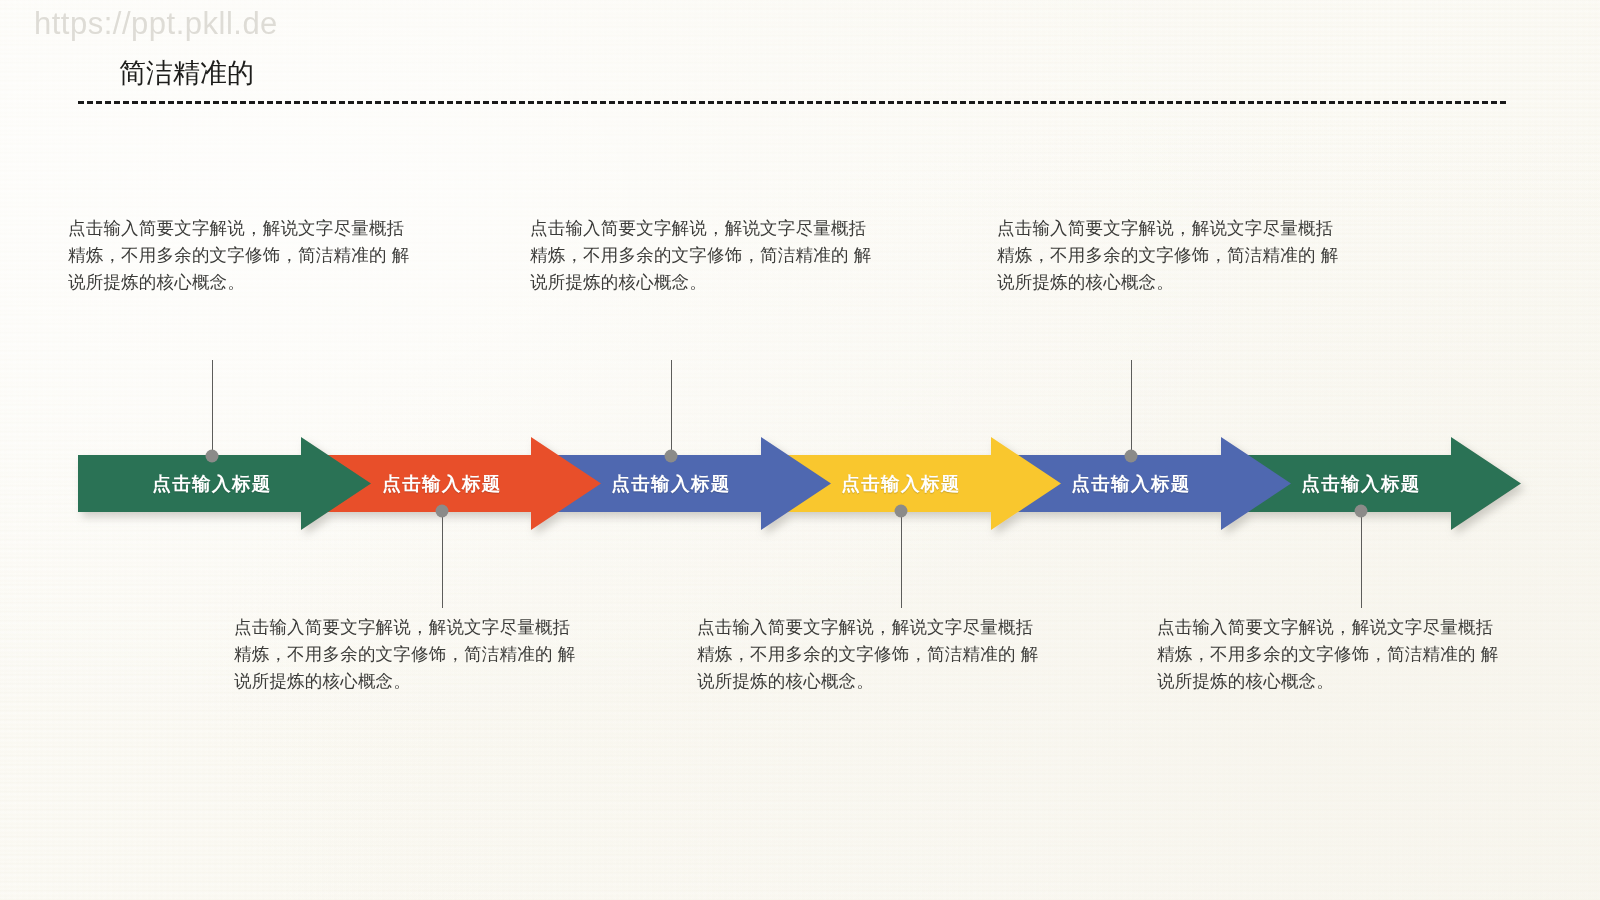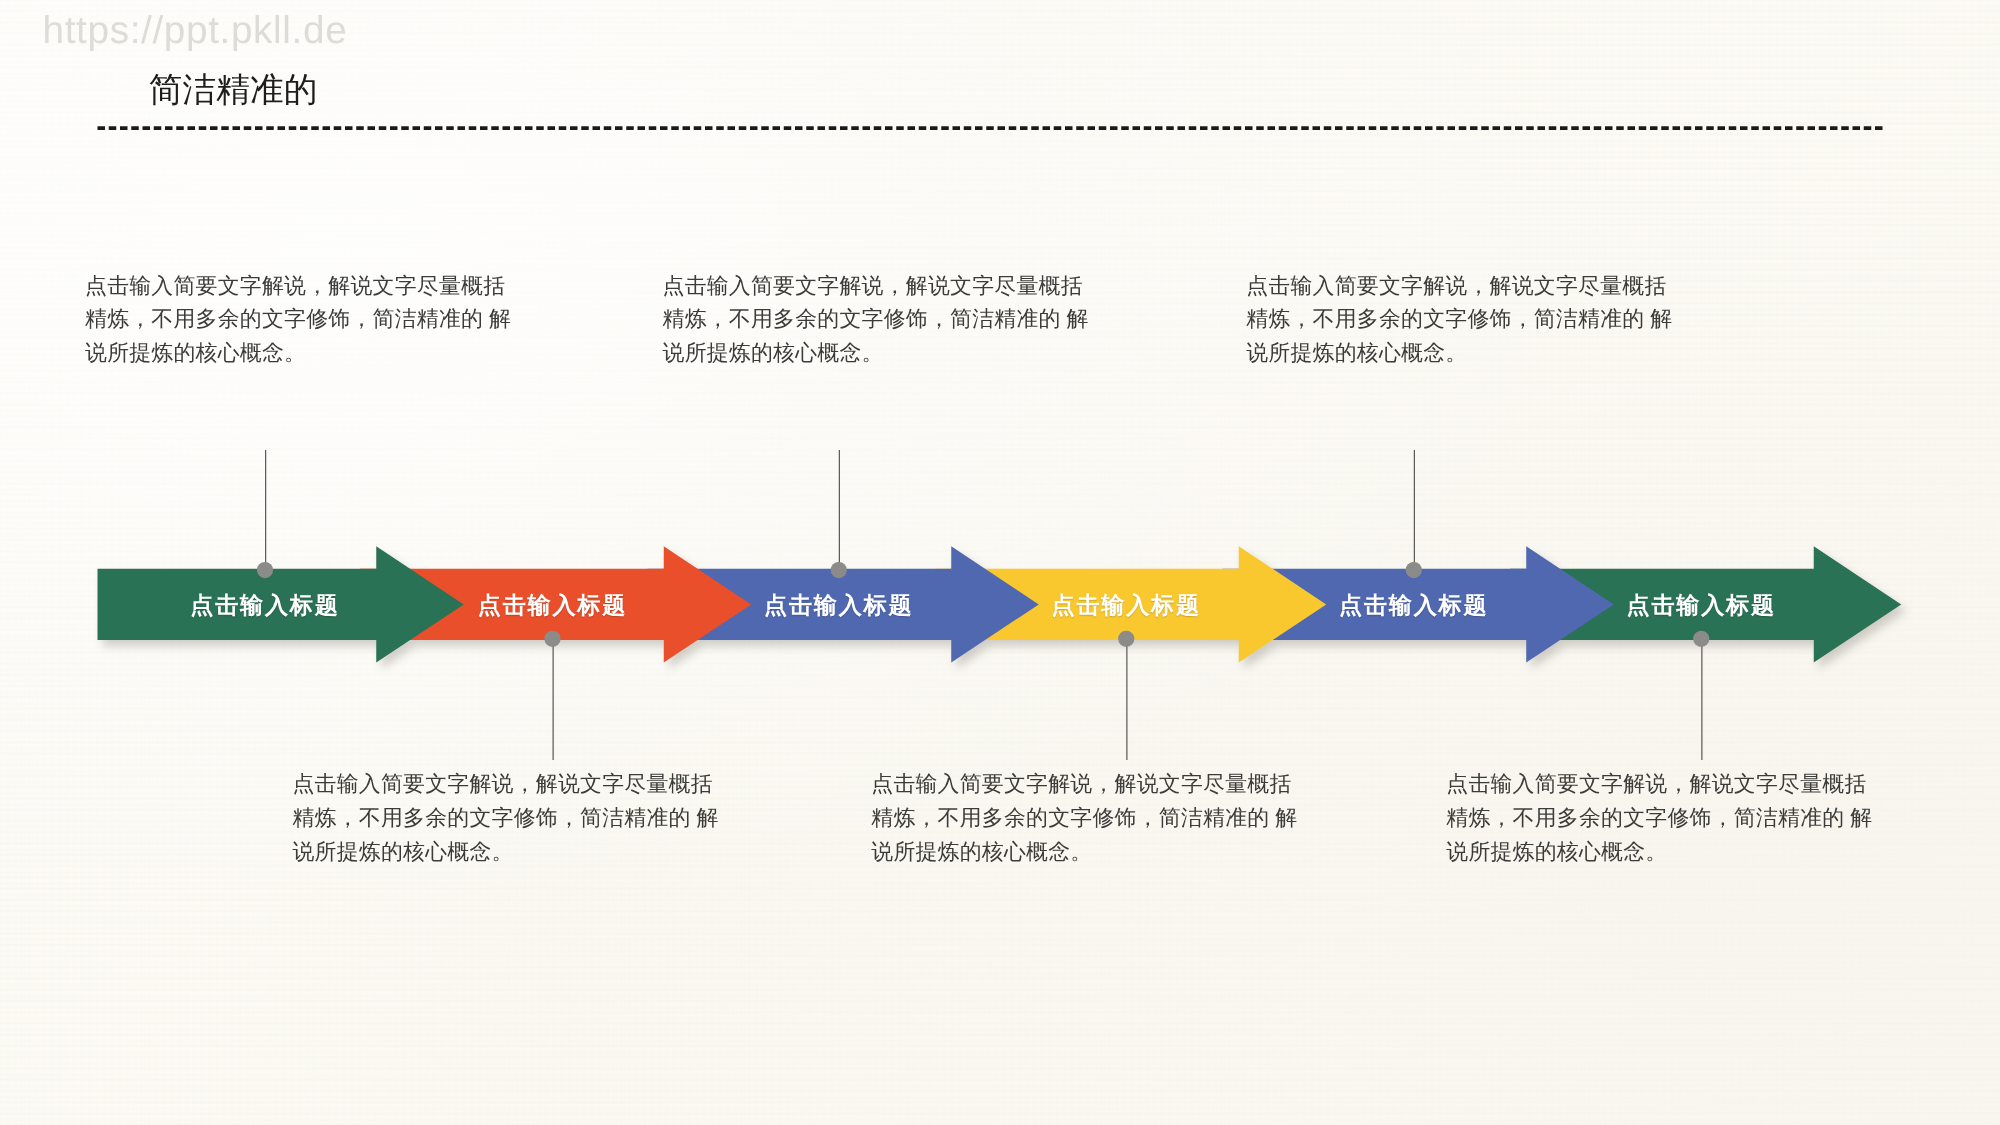--- a/index.html
+++ b/index.html
@@ -83,21 +83,21 @@
     height: 0;
     border-top: 3px dashed #1a1a1a;
   }
 
   
   .desc {
     position: absolute;
     font-size: 17.5px;
     line-height: 27px;
     color: #3b3b39;
-    font-family: Liberation Serif, serif;
+    font-family: Liberation Sans, sans-serif;
     letter-spacing: 0.2px;
     width: 352px;
     white-space: pre-wrap;
   }
   .desc.top-1 { left: 68px;   top: 215px; }
   .desc.top-2 { left: 530px;  top: 215px; }
   .desc.top-3 { left: 997px;  top: 215px; }
   .desc.bot-1 { left: 234px;  top: 614px; }
   .desc.bot-2 { left: 697px;  top: 614px; }
   .desc.bot-3 { left: 1157px; top: 614px; }

